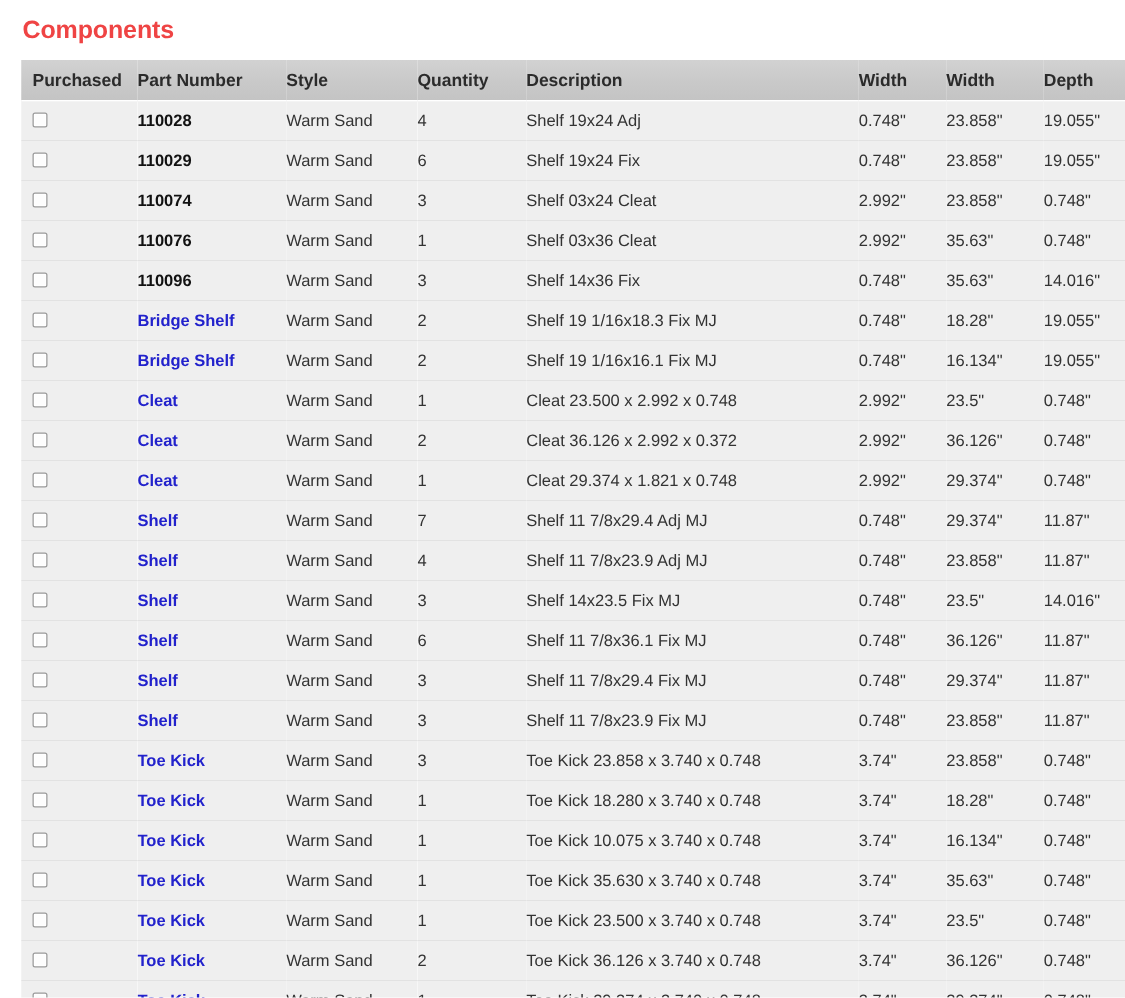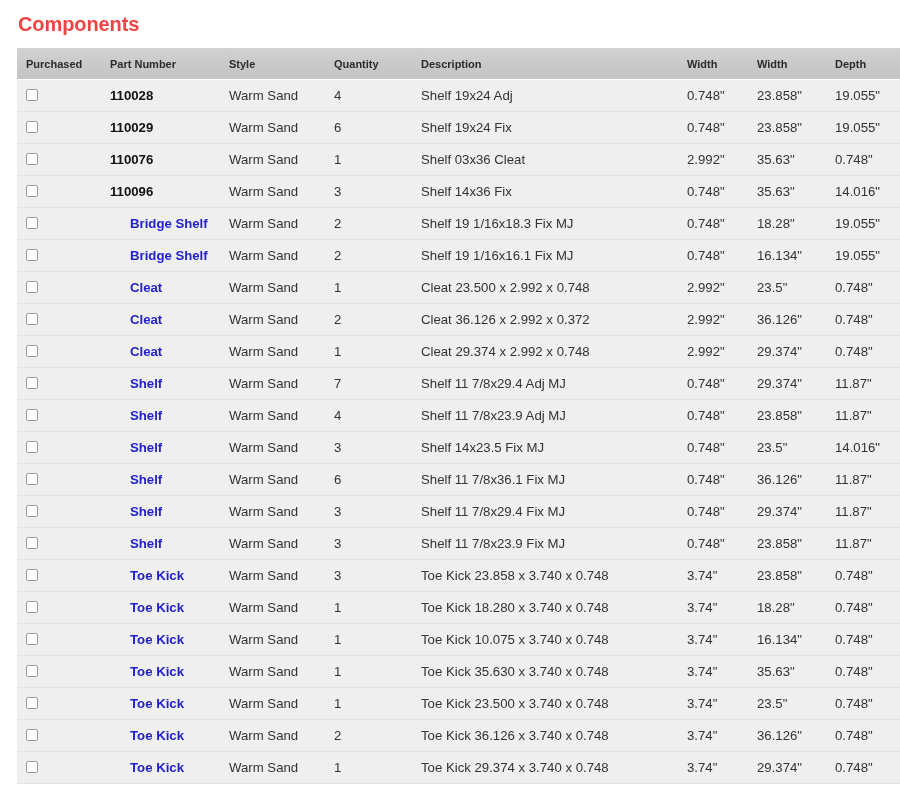--- a/index.html
+++ b/index.html
@@ -35,21 +35,21 @@
   table.components {
     border-collapse: collapse;
     width: 884px;
     table-layout: fixed;
     font-size: 13.2px;
   }
   table.components thead th {
     background: linear-gradient(to bottom, #d2d2d2 0%, #c9c9c9 55%, #c4c4c4 100%);
     color: #2b2b2b;
     font-weight: bold;
-    font-size: 11px;
+    font-size: 14px;
     text-align: left;
     padding: 8px 0 8px 0;
     height: 15px;
     border: none;
     white-space: nowrap;
   }
   table.components thead th.c-purchased { padding-left: 9px; }
   table.components tbody td {
     background: #efefef;
     border-top: 1px solid #ffffff;
@@ -89,21 +89,20 @@
     border: 1px solid #9a9a9a;
     border-radius: 2px;
     box-shadow: inset 0 0 0 1px #ffffff;
     cursor: pointer;
   }
   .partlink {
     color: #2222cc;
     font-weight: bold;
     text-decoration: none;
     cursor: pointer;
-    margin-left: 20px;
   }
   .partnum {
     color: #111111;
     font-weight: bold;
   }
   .dim { color: #333333; }
 </style>
 </head>
 <body>
 
@@ -150,20 +149,30 @@
           <td><span class="partnum">110029</span></td>
           <td>Warm Sand</td>
           <td>6</td>
           <td>Shelf 19x24 Fix</td>
           <td class="dim">0.748"</td>
           <td class="dim">23.858"</td>
           <td class="dim">19.055"</td>
         </tr>
         <tr>
           <td class="c-purchased"><input type="checkbox" class="chk" style=""></td>
+          <td><span class="partnum">110074</span></td>
+          <td>Warm Sand</td>
+          <td>3</td>
+          <td>Shelf 03x24 Cleat</td>
+          <td class="dim">2.992"</td>
+          <td class="dim">23.858"</td>
+          <td class="dim">0.748"</td>
+        </tr>
+        <tr>
+          <td class="c-purchased"><input type="checkbox" class="chk" style=""></td>
           <td><span class="partnum">110076</span></td>
           <td>Warm Sand</td>
           <td>1</td>
           <td>Shelf 03x36 Cleat</td>
           <td class="dim">2.992"</td>
           <td class="dim">35.63"</td>
           <td class="dim">0.748"</td>
         </tr>
         <tr>
           <td class="c-purchased"><input type="checkbox" class="chk" style=""></td>
@@ -213,21 +222,21 @@
           <td>Cleat 36.126 x 2.992 x 0.372</td>
           <td class="dim">2.992"</td>
           <td class="dim">36.126"</td>
           <td class="dim">0.748"</td>
         </tr>
         <tr>
           <td class="c-purchased"><input type="checkbox" class="chk" style=""></td>
           <td><a class="partlink" href="#">Cleat</a></td>
           <td>Warm Sand</td>
           <td>1</td>
-          <td>Cleat 29.374 x 2.992 x 0.748</td>
+          <td>Cleat 29.374 x 1.821 x 0.748</td>
           <td class="dim">2.992"</td>
           <td class="dim">29.374"</td>
           <td class="dim">0.748"</td>
         </tr>
         <tr>
           <td class="c-purchased"><input type="checkbox" class="chk" style=""></td>
           <td><a class="partlink" href="#">Shelf</a></td>
           <td>Warm Sand</td>
           <td>7</td>
           <td>Shelf 11 7/8x29.4 Adj MJ</td>

